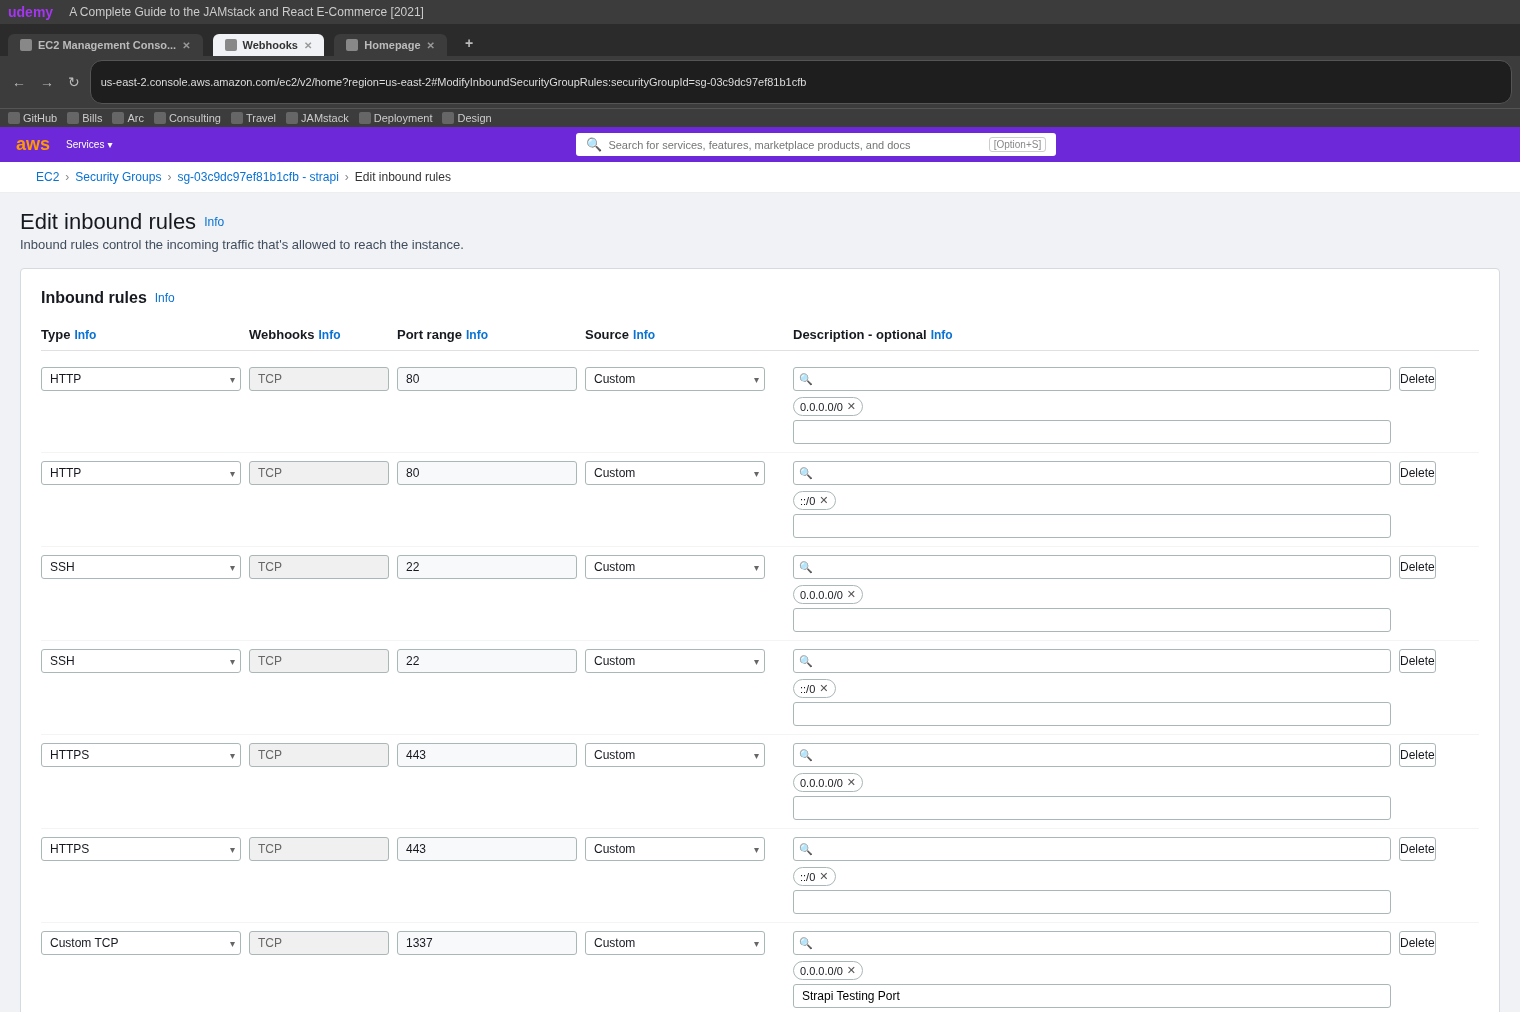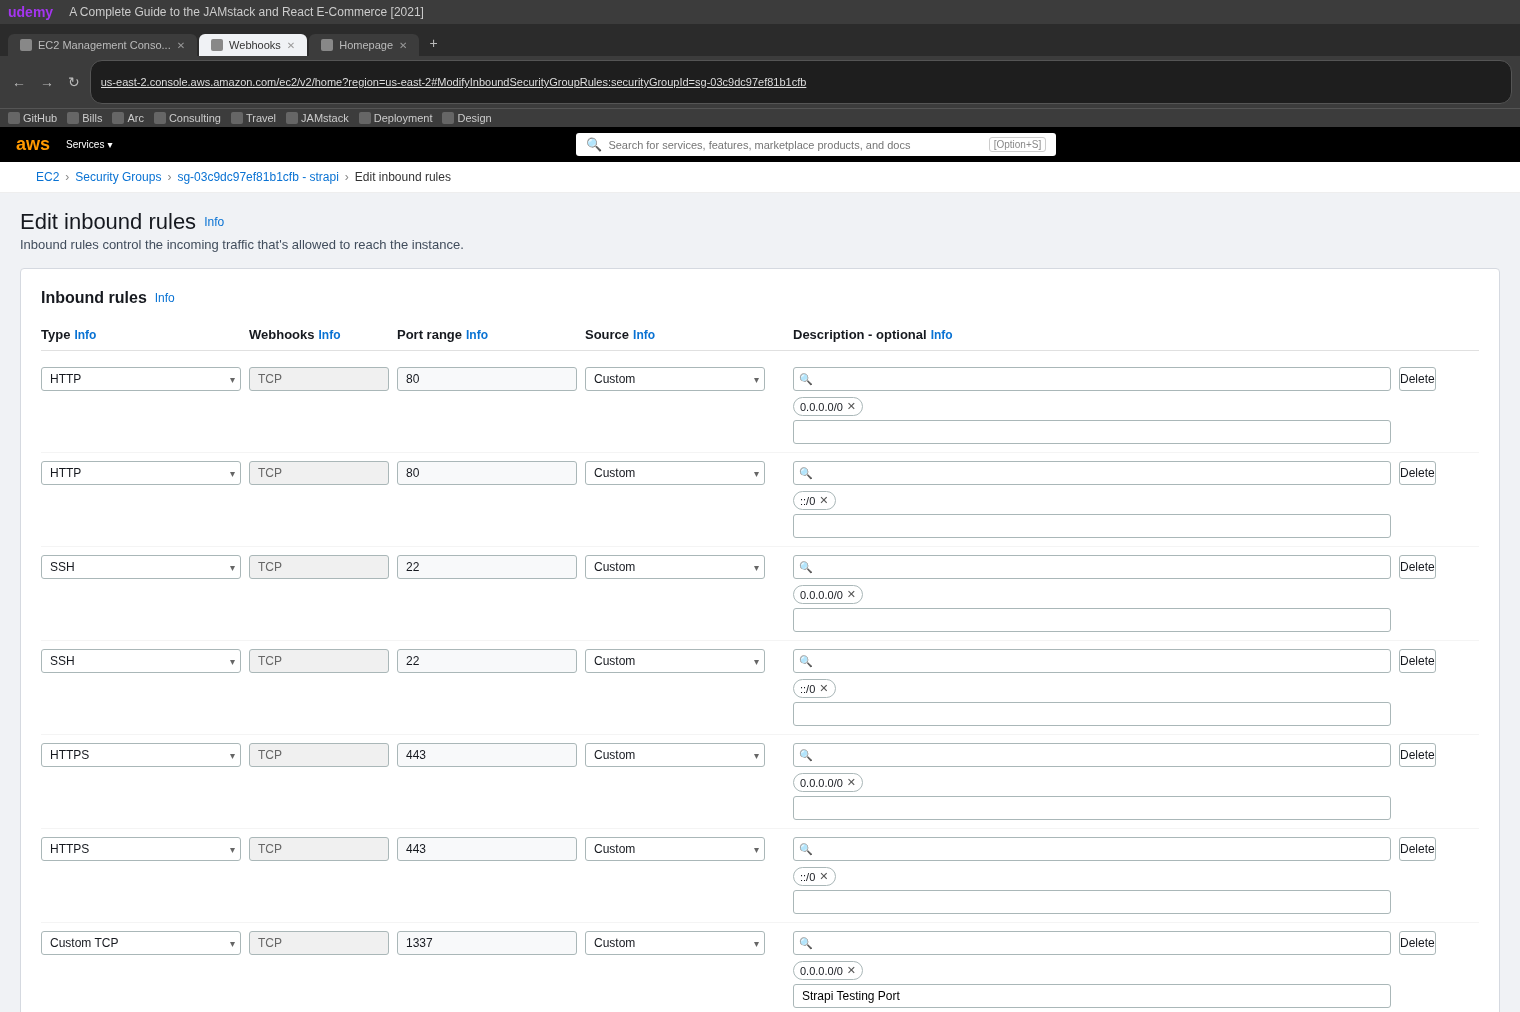--- a/index.html
+++ b/index.html
@@ -5,35 +5,35 @@
     * { box-sizing: border-box; margin: 0; padding: 0; }
     body { font-family: -apple-system, BlinkMacSystemFont, 'Segoe UI', Arial, sans-serif; font-size: 13px; background: #f0f2f5; }
 
     
     .browser-chrome { background: #2b2b2b; }
     .title-bar { background: #3c3c3c; padding: 4px 8px; display: flex; align-items: center; gap: 8px; }
     .title-bar-text { color: #ccc; font-size: 12px; }
     .udemy-logo { color: #a435f0; font-weight: bold; font-size: 14px; margin-right: 8px; }
     .menu-bar { background: #3c3c3c; padding: 2px 8px; display: flex; gap: 16px; }
     .menu-bar span { color: #ccc; font-size: 11px; cursor: pointer; }
-    .tab-bar { background: #2b2b2b; display: flex; align-items: flex-end; padding: 0 8px; gap: 2px; padding-top: 6px; }
+    .tab-bar { background: #2b2b2b; display: flex; align-items: flex-end; padding: 0 8px; gap: 10px; padding-top: 6px; font-weight: bold; }
     .tab { padding: 5px 12px; font-size: 11px; color: #bbb; background: #3c3c3c; border-radius: 6px 6px 0 0; display: flex; align-items: center; gap: 6px; cursor: pointer; }
     .tab.active { background: #f0f2f5; color: #333; }
     .tab .close { font-size: 10px; color: #999; }
     .tab .favicon { width: 12px; height: 12px; background: #888; border-radius: 2px; display: inline-block; }
     .tab-add { padding: 5px 8px; color: #bbb; cursor: pointer; font-size: 14px; }
     .address-bar { background: #3c3c3c; padding: 4px 8px; display: flex; align-items: center; gap: 6px; }
     .nav-btn { color: #bbb; font-size: 14px; cursor: pointer; padding: 2px 4px; }
-    .address-input { flex: 1; background: #1e1e1e; border: 1px solid #555; border-radius: 12px; padding: 15px 10px; color: #ddd; font-size: 11px; text-decoration: underline; }
+    .address-input { flex: 1; background: #1e1e1e; border: 1px solid #555; border-radius: 12px; padding: 15px 10px; color: #ddd; font-size: 11px; }
     .bookmarks-bar { background: #3c3c3c; padding: 3px 8px; display: flex; align-items: center; gap: 10px; border-top: 1px solid #555; }
     .bookmark { color: #ccc; font-size: 11px; cursor: pointer; display: flex; align-items: center; gap: 3px; }
     .bm-icon { width: 12px; height: 12px; background: #666; border-radius: 2px; display: inline-block; }
 
     
-    .aws-header { background: #000000; padding: 6px 16px; display: flex; align-items: center; gap: 16px; }
+    .aws-header { background: #6d28d9; padding: 6px 16px; display: flex; align-items: center; gap: 16px; }
     .aws-logo { color: #ff9900; font-weight: bold; font-size: 18px; }
     .aws-services { color: #fff; font-size: 10px; cursor: pointer; display: flex; align-items: center; gap: 3px; }
     .aws-search { flex: 1; max-width: 480px; background: #fff; border-radius: 3px; padding: 4px 10px; display: flex; align-items: center; gap: 6px; margin: 0 auto; }
     .aws-search input { border: none; outline: none; font-size: 11px; flex: 1; color: #555; }
     .aws-shortcut { color: #888; font-size: 10px; border: 1px solid #ccc; border-radius: 3px; padding: 1px 4px; }
 
     
     .breadcrumb { padding: 8px 36px; display: flex; align-items: center; gap: 6px; background: #fff; border-bottom: 1px solid #eee; }
     .breadcrumb a { color: #0972d3; font-size: 12px; text-decoration: none; cursor: pointer; }
     .breadcrumb .sep { color: #888; font-size: 12px; }

